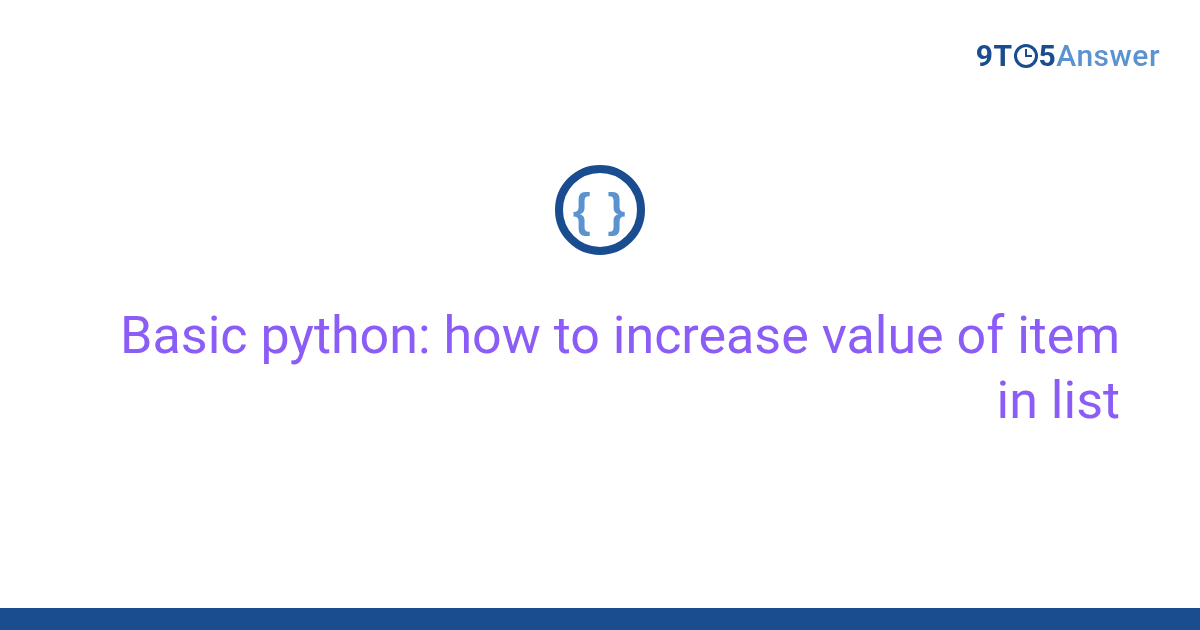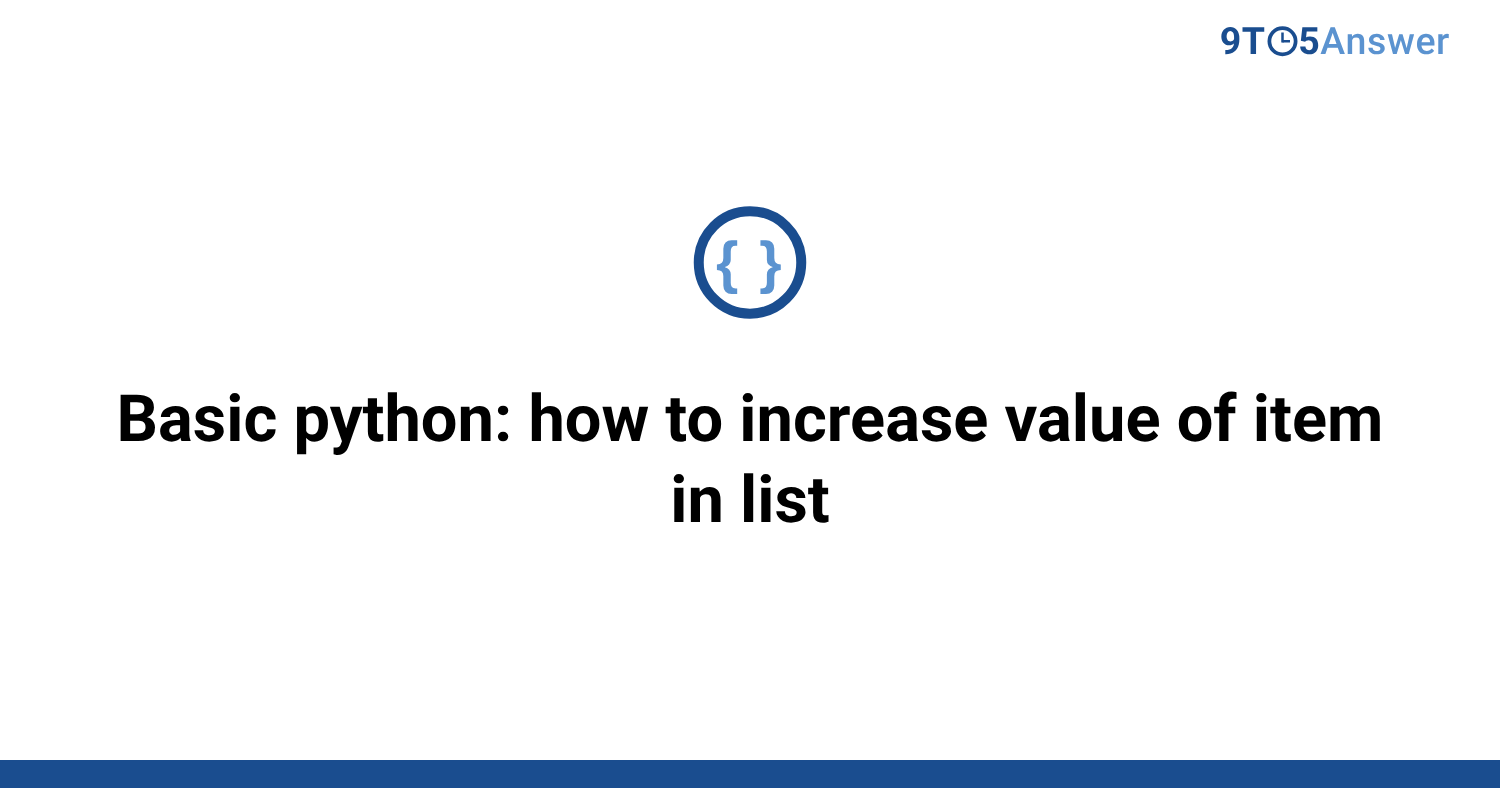--- a/index.html
+++ b/index.html
@@ -10,21 +10,21 @@
     body {
       width: 1200px;
       height: 630px;
       background: #ffffff;
       font-family: -apple-system, BlinkMacSystemFont, "Segoe UI", Roboto, Helvetica, Arial, sans-serif;
       position: relative;
       overflow: hidden;
     }
     .logo {
       position: absolute;
-      top: 16px;
+      top: 38px;
       right: 40px;
       font-size: 30px;
       font-weight: 600;
       letter-spacing: 0.5px;
     }
     .logo .nine {
       color: #1a4d8f;
       font-weight: 700;
     }
     .logo .t {
@@ -92,23 +92,24 @@
     .braces {
       font-size: 46px;
       font-weight: 700;
       color: #5b93d0;
       letter-spacing: 2px;
       line-height: 1;
       font-family: "Segoe UI", Arial, sans-serif;
     }
     .title {
       font-size: 52px;
-      font-weight: 700;
-      color: #000000;
+      font-weight: 400;
+      color: #8b5cf6;
       line-height: 1.25;
+      text-align: right;
     }
     .footer-bar {
       position: absolute;
       bottom: 0;
       left: 0;
       width: 100%;
       height: 22px;
       background: #1a4d8f;
     }
   </style>

